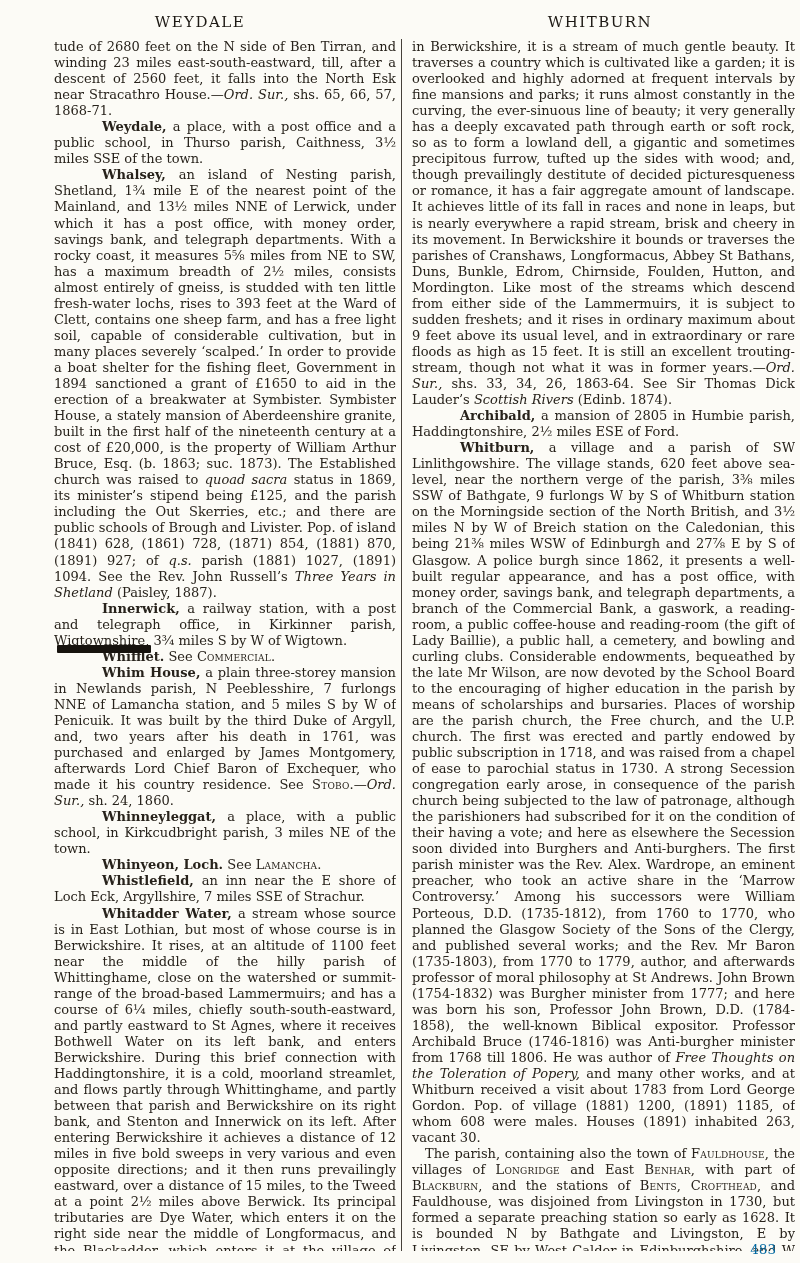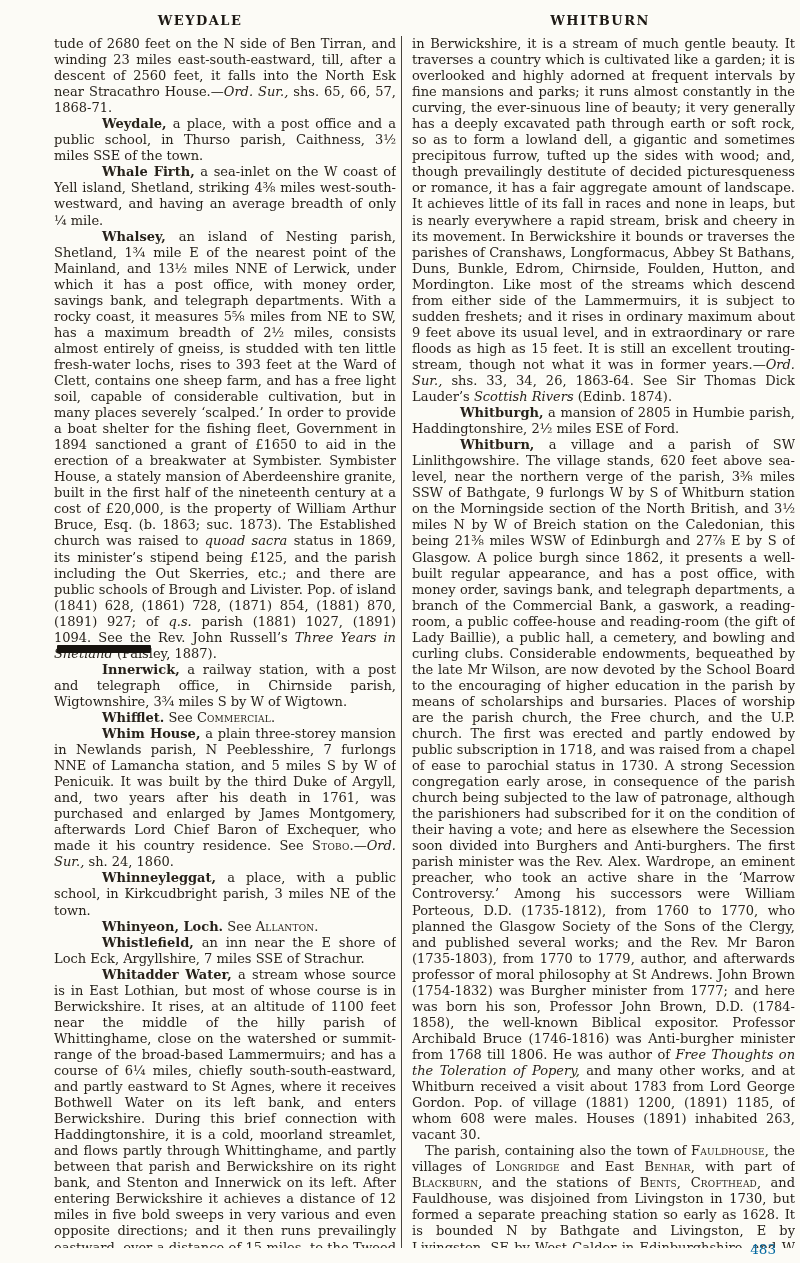--- a/index.html
+++ b/index.html
@@ -4,21 +4,21 @@
 <style>
   * { margin:0; padding:0; box-sizing:border-box; }
   html,body { background:#d8d5cd; }
   .page {
     width:800px; height:1263px; margin:0 auto; position:relative; overflow:hidden;
     background:#fcfbf6; color:#27221b;
     font-family:"DejaVu Serif","Liberation Serif",serif;
   }
   .header-row { display:flex; padding-top:13px; }
   .head {
-    width:50%; text-align:center; font-weight:bold; font-size:13px;
+    width:50%; text-align:center; font-weight:normal; font-size:15px;
     letter-spacing:1.5px; color:#1d1914;
   }
   .columns {
     display:flex; align-items:stretch; margin-top:8px;
     padding-left:54px; padding-right:5px; height:1212px; overflow:hidden;
   }
   .col {
     font-size:13px; line-height:16.05px; text-align:justify;
     hyphens:auto; -webkit-hyphens:auto; overflow:hidden;
   }
@@ -45,34 +45,33 @@
 
   <div class="header-row">
     <div class="head">WEYDALE</div>
     <div class="head">WHITBURN</div>
   </div>
 
   <div class="columns">
     <div class="col" id="col-left">
         <p class="entry no-indent"><span>tude of 2680 feet on the N side of Ben Tirran, and winding 23 miles east-south-eastward, till, after a descent of 2560 feet, it falls into the North Esk near Stracathro House.—</span><span class="seg-i">Ord. Sur.,</span><span> shs. 65, 66, 57, 1868-71.</span></p>
         <p class="entry"><span class="seg-b">Weydale,</span><span> a place, with a post office and a public school, in Thurso parish, Caithness, 3½ miles SSE of the town.</span></p>
-        <p class="entry"><span class="seg-b">Whale Firth,</span><span> a sea-inlet on the W coast of Yell island, Shetland, striking 4⅜ miles west-south-westward, and having an average breadth of only ¼ mile.</span></p>
         <p class="entry"><span class="seg-b">Whalsey,</span><span> an island of Nesting parish, Shetland, 1¾ mile E of the nearest point of the Mainland, and 13½ miles NNE of Lerwick, under which it has a post office, with money order, savings bank, and telegraph departments.  With a rocky coast, it measures 5⅝ miles from NE to SW, has a maximum breadth of 2½ miles, consists almost entirely of gneiss, is studded with ten little fresh-water lochs, rises to 393 feet at the Ward of Clett, contains one sheep farm, and has a free light soil, capable of considerable cultivation, but in many places severely ‘scalped.’  In order to provide a boat shelter for the fishing fleet, Government in 1894 sanctioned a grant of £1650 to aid in the erection of a breakwater at Symbister.  Symbister House, a stately mansion of Aberdeenshire granite, built in the first half of the nineteenth century at a cost of £20,000, is the property of William Arthur Bruce, Esq. (b. 1863; suc. 1873).  The Established church was raised to </span><span class="seg-i">quoad sacra</span><span> status in 1869, its minister’s stipend being £125, and the parish including the Out Skerries, etc.; and there are public schools of Brough and Livister.  Pop. of island (1841) 628, (1861) 728, (1871) 854, (1881) 870, (1891) 927; of </span><span class="seg-i">q.s.</span><span> parish (1881) 1027, (1891) 1094.  See the Rev. John Russell’s </span><span class="seg-i">Three Years in Shetland</span><span> (Paisley, 1887).</span></p>
-        <p class="entry"><span class="seg-b">Innerwick,</span><span> a railway station, with a post and telegraph office, in Chirnside parish, Wigtownshire, 3¾ miles S by W of Wigtown.</span></p>
+        <p class="entry"><span class="seg-b">Innerwick,</span><span> a railway station, with a post and telegraph office, in Kirkinner parish, Wigtownshire, 3¾ miles S by W of Wigtown.</span></p>
         <p class="entry"><span class="seg-b">Whifflet.</span><span>  See </span><span class="seg-sc">Commercial</span><span>.</span></p>
         <p class="entry"><span class="seg-b">Whim House,</span><span> a plain three-storey mansion in Newlands parish, N Peeblesshire, 7 furlongs NNE of Lamancha station, and 5 miles S by W of Penicuik.  It was built by the third Duke of Argyll, and, two years after his death in 1761, was purchased and enlarged by James Montgomery, afterwards Lord Chief Baron of Exchequer, who made it his country residence.  See </span><span class="seg-sc">Stobo</span><span>.—</span><span class="seg-i">Ord. Sur.,</span><span> sh. 24, 1860.</span></p>
         <p class="entry"><span class="seg-b">Whinneyleggat,</span><span> a place, with a public school, in Kirkcudbright parish, 3 miles NE of the town.</span></p>
-        <p class="entry"><span class="seg-b">Whinyeon, Loch.</span><span>  See </span><span class="seg-sc">Allanton</span><span>.</span></p>
+        <p class="entry"><span class="seg-b">Whinyeon, Loch.</span><span>  See </span><span class="seg-sc">Lamancha</span><span>.</span></p>
         <p class="entry"><span class="seg-b">Whistlefield,</span><span> an inn near the E shore of Loch Eck, Argyllshire, 7 miles SSE of Strachur.</span></p>
         <p class="entry"><span class="seg-b">Whitadder Water,</span><span> a stream whose source is in East Lothian, but most of whose course is in Berwickshire.  It rises, at an altitude of 1100 feet near the middle of the hilly parish of Whittinghame, close on the watershed or summit-range of the broad-based Lammermuirs; and has a course of 6¼ miles, chiefly south-south-eastward, and partly eastward to St Agnes, where it receives Bothwell Water on its left bank, and enters Berwickshire.  During this brief connection with Haddingtonshire, it is a cold, moorland streamlet, and flows partly through Whittinghame, and partly between that parish and Berwickshire on its right bank, and Stenton and Innerwick on its left.  After entering Berwickshire it achieves a distance of 12 miles in five bold sweeps in very various and even opposite directions; and it then runs prevailingly eastward, over a distance of 15 miles, to the Tweed at a point 2½ miles above Berwick.  Its principal tributaries are Dye Water, which enters it on the right side near the middle of Longformacus, and the Blackadder, which enters it at the village of Allanton in Edrom.  Its entire length of course is nearly 34 miles.  From the point of its debouching into the Merse, or over about four-fifths of its course,</span></p>
       </div>
     <div class="col-rule"></div>
     <div class="col" id="col-right">
         <p class="entry no-indent"><span>in Berwickshire, it is a stream of much gentle beauty.  It traverses a country which is cultivated like a garden; it is overlooked and highly adorned at frequent intervals by fine mansions and parks; it runs almost constantly in the curving, the ever-sinuous line of beauty; it very generally has a deeply excavated path through earth or soft rock, so as to form a lowland dell, a gigantic and sometimes precipitous furrow, tufted up the sides with wood; and, though prevailingly destitute of decided picturesqueness or romance, it has a fair aggregate amount of landscape.  It achieves little of its fall in races and none in leaps, but is nearly everywhere a rapid stream, brisk and cheery in its movement.  In Berwickshire it bounds or traverses the parishes of Cranshaws, Longformacus, Abbey St Bathans, Duns, Bunkle, Edrom, Chirnside, Foulden, Hutton, and Mordington.  Like most of the streams which descend from either side of the Lammermuirs, it is subject to sudden freshets; and it rises in ordinary maximum about 9 feet above its usual level, and in extraordinary or rare floods as high as 15 feet.  It is still an excellent trouting-stream, though not what it was in former years.—</span><span class="seg-i">Ord. Sur.,</span><span> shs. 33, 34, 26, 1863-64.  See Sir Thomas Dick Lauder’s </span><span class="seg-i">Scottish Rivers</span><span> (Edinb. 1874).</span></p>
-        <p class="entry"><span class="seg-b">Whitburgh,</span><span> a mansion of 2805 in Humbie parish, Haddingtonshire, 2½ miles ESE of Ford.</span></p>
+        <p class="entry"><span class="seg-b">Archibald,</span><span> a mansion of 2805 in Humbie parish, Haddingtonshire, 2½ miles ESE of Ford.</span></p>
         <p class="entry"><span class="seg-b">Whitburn,</span><span> a village and a parish of SW Linlithgowshire.  The village stands, 620 feet above sea-level, near the northern verge of the parish, 3⅜ miles SSW of Bathgate, 9 furlongs W by S of Whitburn station on the Morningside section of the North British, and 3½ miles N by W of Breich station on the Caledonian, this being 21⅜ miles WSW of Edinburgh and 27⅞ E by S of Glasgow.  A police burgh since 1862, it presents a well-built regular appearance, and has a post office, with money order, savings bank, and telegraph departments, a branch of the Commercial Bank, a gaswork, a reading-room, a public coffee-house and reading-room (the gift of Lady Baillie), a public hall, a cemetery, and bowling and curling clubs.  Considerable endowments, bequeathed by the late Mr Wilson, are now devoted by the School Board to the encouraging of higher education in the parish by means of scholarships and bursaries.  Places of worship are the parish church, the Free church, and the U.P. church.  The first was erected and partly endowed by public subscription in 1718, and was raised from a chapel of ease to parochial status in 1730.  A strong Secession congregation early arose, in consequence of the parish church being subjected to the law of patronage, although the parishioners had subscribed for it on the condition of their having a vote; and here as elsewhere the Secession soon divided into Burghers and Anti-burghers.  The first parish minister was the Rev. Alex. Wardrope, an eminent preacher, who took an active share in the ‘Marrow Controversy.’  Among his successors were William Porteous, D.D. (1735-1812), from 1760 to 1770, who planned the Glasgow Society of the Sons of the Clergy, and published several works; and the Rev. Mr Baron (1735-1803), from 1770 to 1779, author, and afterwards professor of moral philosophy at St Andrews.  John Brown (1754-1832) was Burgher minister from 1777; and here was born his son, Professor John Brown, D.D. (1784-1858), the well-known Biblical expositor.  Professor Archibald Bruce (1746-1816) was Anti-burgher minister from 1768 till 1806.  He was author of </span><span class="seg-i">Free Thoughts on the Toleration of Popery,</span><span> and many other works, and at Whitburn received a visit about 1783 from Lord George Gordon.  Pop. of village (1881) 1200, (1891) 1185, of whom 608 were males.  Houses (1891) inhabited 263, vacant 30.</span></p>
         <p class="entry"><span>The parish, containing also the town of </span><span class="seg-sc">Fauldhouse</span><span>, the villages of </span><span class="seg-sc">Longridge</span><span> and East </span><span class="seg-sc">Benhar</span><span>, with part of </span><span class="seg-sc">Blackburn</span><span>, and the stations of </span><span class="seg-sc">Bents, Crofthead</span><span>, and Fauldhouse, was disjoined from Livingston in 1730, but formed a separate preaching station so early as 1628.  It is bounded N by Bathgate and Livingston, E by Livingston, SE by West Calder in Edinburghshire, and W and NW by Shotts in Lanarkshire.  Its utmost length, from E by N to W by S, is 6½ miles; its breadth</span></p>
       </div>
   </div>
 
   <div class="ink-mark"></div>
 
   <div class="page-number">483</div>
 
 </div>

